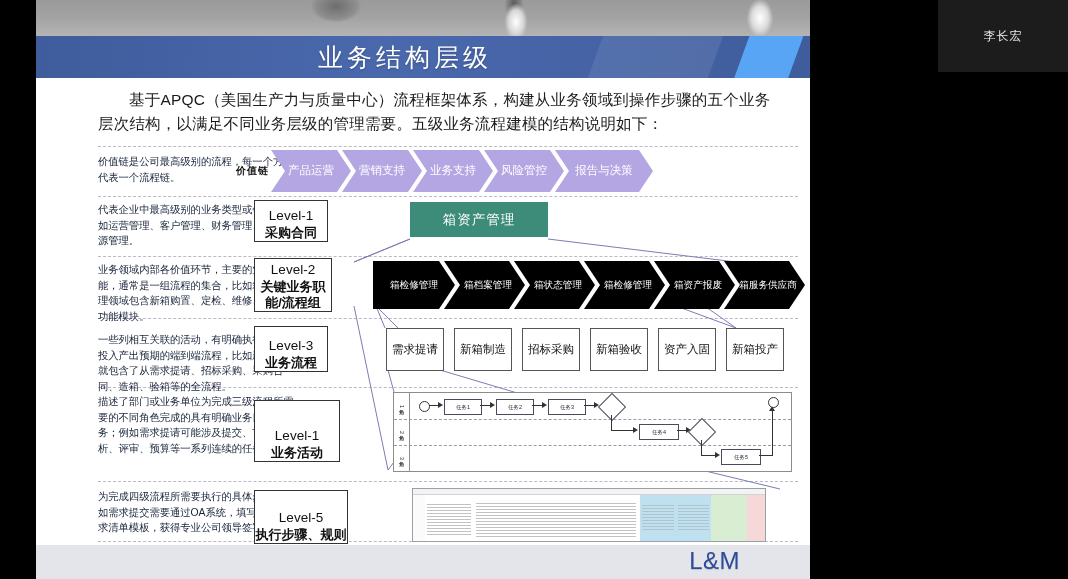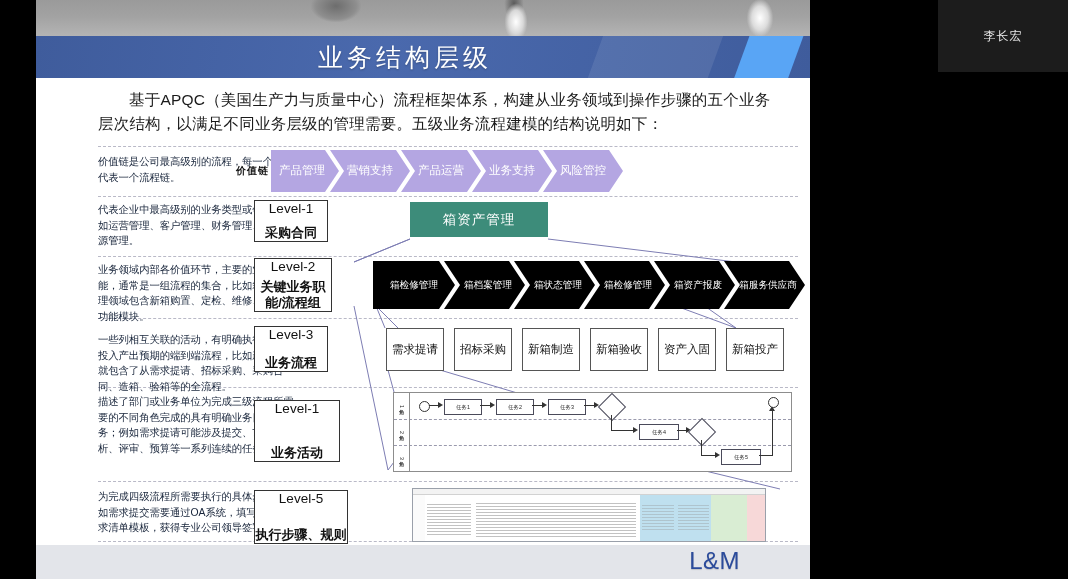--- a/index.html
+++ b/index.html
@@ -57,21 +57,21 @@
   }
 
   
   .row{position:absolute;left:62px;width:700px;}
   .desc{
     position:absolute;left:0;width:196px;font-size:10.4px;line-height:1.5;color:#17243a;
     letter-spacing:-.1px;
   }
   .lvlbox{
     position:absolute;border:1.6px solid #333;background:#fff;
-    display:flex;flex-direction:column;align-items:center;justify-content:space-between;
+    display:flex;flex-direction:column;align-items:center;justify-content:flex-end;
     text-align:center;line-height:1.25;
   }
   .lvlbox .l1{font-size:13.5px;color:#111;}
   .lvlbox .l2{font-size:13px;font-weight:bold;color:#111;}
 
   hr.sep{
     position:absolute;left:62px;width:700px;height:0;margin:0;border:0;
     border-top:1px dashed #b9b9c7;
   }
 
@@ -198,34 +198,34 @@
         <path d="M400,406 L744,489"></path>
         <path d="M660,300 L700,328"></path>
       </g>
     </svg>
 
     <div class="row" style="top:152px">
       <div class="desc" style="top:2px">价值链是公司最高级别的流程，每一个方框代表一个流程链。</div>
     </div>
     <div id="vchain">
       <span class="vlabel">价值链</span>
-      <div class="chev" style="width:62px">
-        <span>产品管理</span>
+      <div class="chev notch" style="width:68px">
+        <span>产品运营</span>
       </div>
       <div class="chev notch" style="width:68px">
         <span>营销支持</span>
       </div>
       <div class="chev notch" style="width:68px">
-        <span>产品运营</span>
-      </div>
-      <div class="chev notch" style="width:68px">
         <span>业务支持</span>
       </div>
       <div class="chev notch" style="width:68px">
         <span>风险管控</span>
+      </div>
+      <div class="chev notch" style="width:86px">
+        <span>报告与决策</span>
       </div>
     </div>
 
     <div class="row" style="top:200px">
       <div class="desc" style="top:2px">代表企业中最高级别的业务类型或领域，比如运营管理、客户管理、财务管理、人力资源管理。</div>
     </div>
     <div class="lvlbox" style="left:218px;top:200px;width:72px;height:40px">
       <span class="l1">Level-1</span>
       <span class="l2">采购合同</span>
     </div>
@@ -267,24 +267,24 @@
     </div>
     <div class="lvlbox" style="left:218px;top:326px;width:72px;height:44px">
       <span class="l1">Level-3</span>
       <span class="l2">业务流程</span>
     </div>
     <div id="l3row">
       <div class="l3box">
         <span>需求提请</span>
       </div>
       <div class="l3box">
+        <span>新箱制造</span>
+      </div>
+      <div class="l3box">
         <span>招标采购</span>
-      </div>
-      <div class="l3box">
-        <span>新箱制造</span>
       </div>
       <div class="l3box">
         <span>新箱验收</span>
       </div>
       <div class="l3box">
         <span>资产入固</span>
       </div>
       <div class="l3box">
         <span>新箱投产</span>
       </div>

